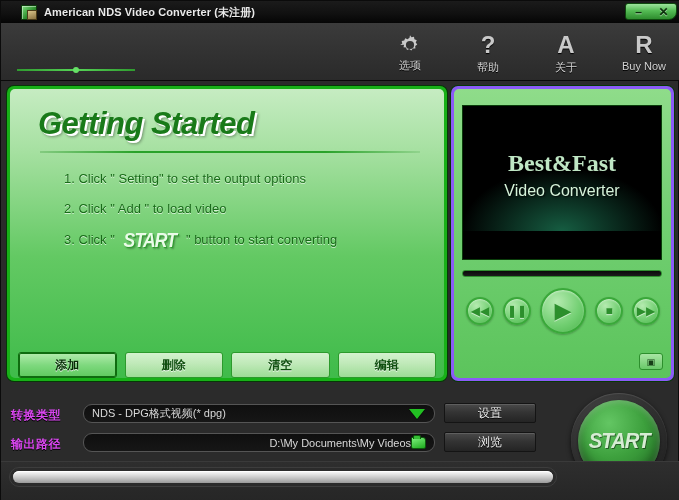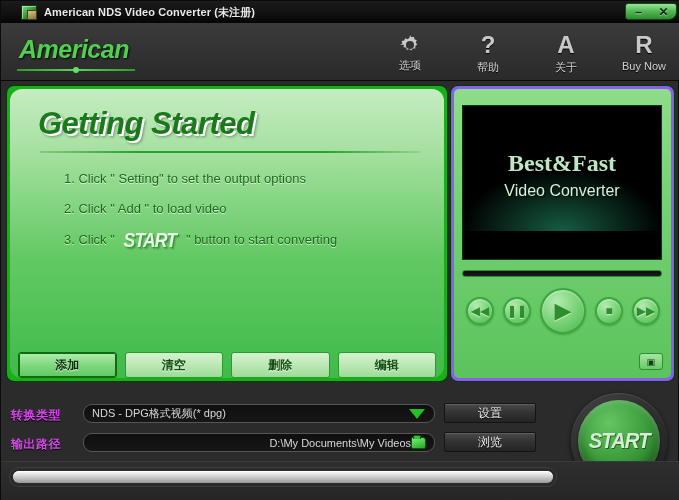--- a/index.html
+++ b/index.html
@@ -110,21 +110,21 @@
   #main-left {
     position: absolute; left: 6px; top: 85px;
     width: 440px; height: 295px;
     background: #18b018;
     border-radius: 7px;
     padding: 3px;
     box-shadow: 0 0 0 1px #063806;
   }
   #gs-panel {
     width: 100%; height: 100%;
-    border-radius: 12px;
+    border-radius: 5px;
     background: linear-gradient(180deg,#c6ecc2 0%, #a5e0a0 22%, #63c963 58%, #3fbb4a 100%);
     position: relative;
     overflow: hidden;
   }
   #gs-title {
     position: absolute; left: 28px; top: 17px;
     font-size: 31px; font-weight: bold; font-style: italic;
     color: #197a19;
     text-shadow: 2px 2px 0 #ffffff, 3px 3px 3px rgba(0,0,0,.35);
     letter-spacing: -.5px;
@@ -382,21 +382,20 @@
   <div id="titlebar">
     <div id="app-icon"></div>
     <div id="title-text">American NDS Video Converter (未注册)</div>
     <div id="win-controls">
       <div class="win-btn">–</div>
       <div class="win-btn">✕</div>
     </div>
   </div>
 
   <div id="header">
-    <div id="logo">American</div>
     <div id="logo-rule"></div>
     <div id="logo-dot"></div>
 
     <div id="toolbar">
       <div class="tool-item">
         <svg class="gear" viewBox="0 0 24 24">
           <g fill="#c9c9c9">
             <path d="M12 2.2l1.5 2.1 2.5-.6.4 2.5 2.4 1-1.1 2.3 1.6 2-2.1 1.5.2 2.6-2.6-.2-1.5 2.1-2-1.6-2.3 1.1-1-2.4-2.5-.4.6-2.5L2.2 12l2.1-1.5-.6-2.5 2.5-.4 1-2.4 2.3 1.1 2-1.6z"></path>
           </g>
           <circle cx="12" cy="12" r="4.1" fill="#343434"></circle>
@@ -427,22 +426,22 @@
       <div id="gs-rule"></div>
 
       <div class="gs-step" id="gs-step-0">1. Click " Setting" to set the output options</div>
       <div class="gs-step" id="gs-step-1">2. Click " Add " to load video</div>
       <div class="gs-step" id="gs-step-2">
         <span>3. Click " </span><span class="start-inline">START</span><span> " button to start converting</span>
       </div>
 
       <div id="btn-row">
         <div class="act-btn active">添加</div>
+        <div class="act-btn">删除</div>
         <div class="act-btn">清空</div>
-        <div class="act-btn">删除</div>
         <div class="act-btn">编辑</div>
       </div>
     </div>
   </div>
 
   <div id="main-right">
     <div id="preview-inner">
       <div id="video-screen">
         <div id="screen-glow"></div>
         <div id="best-fast">Best&amp;Fast</div>

